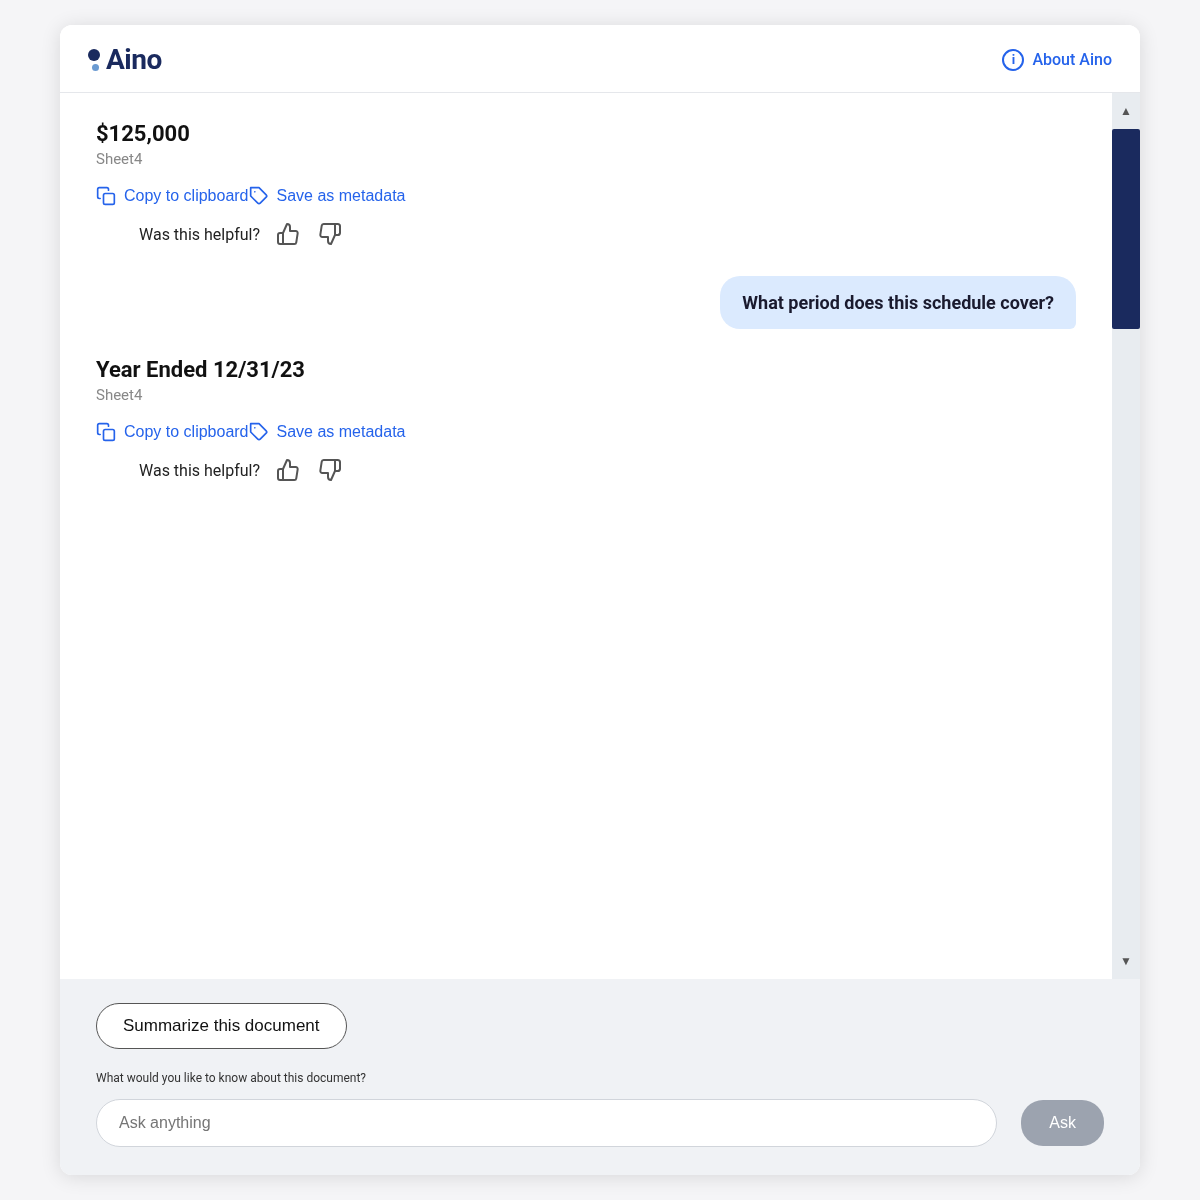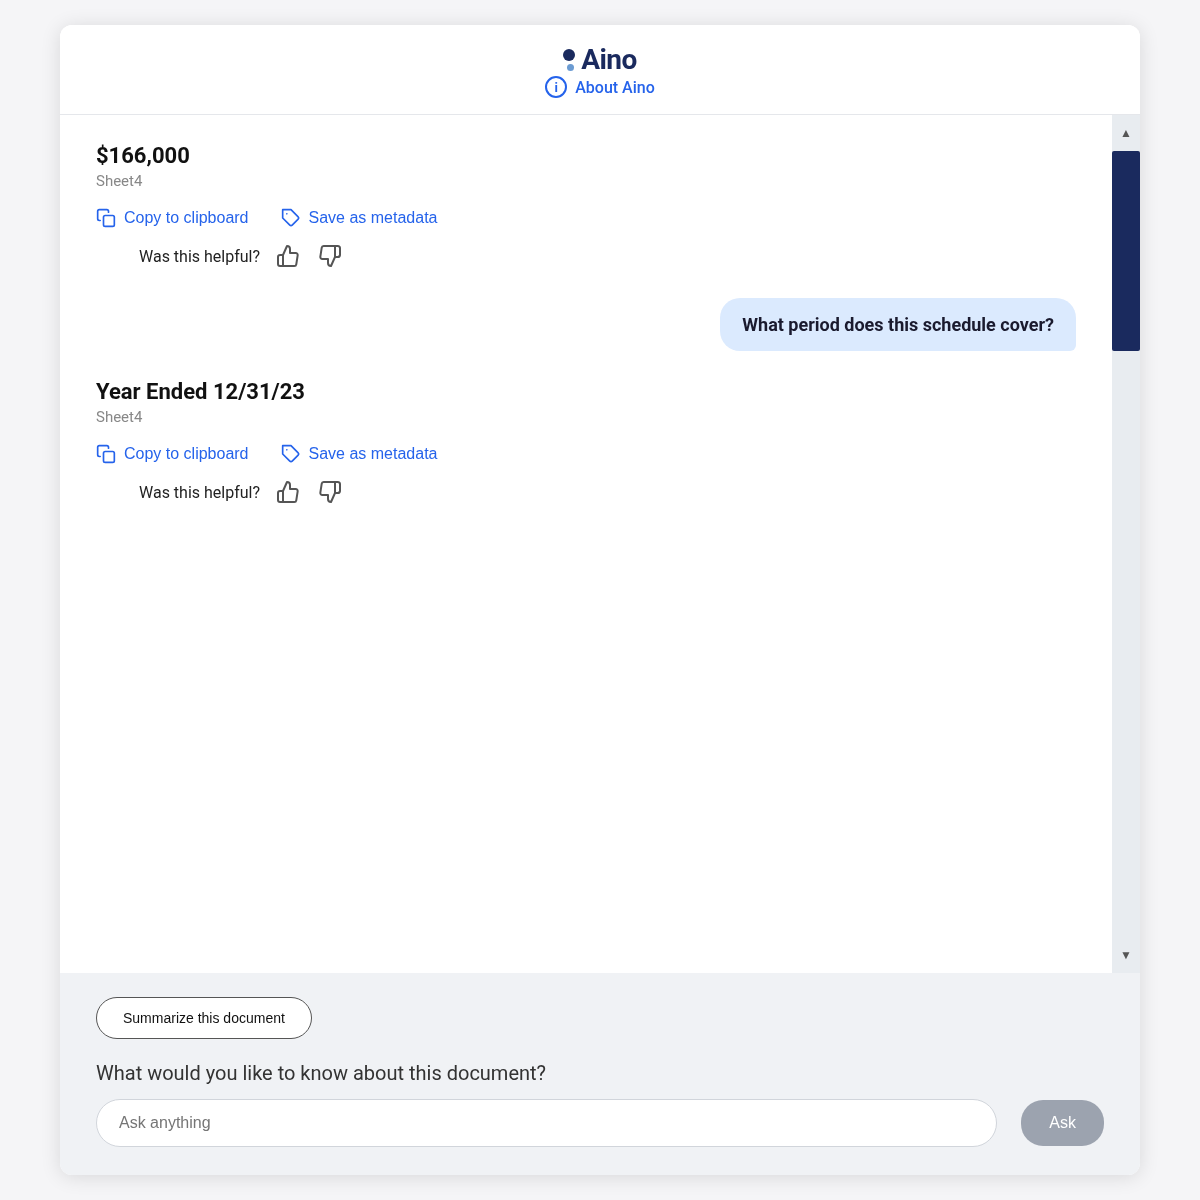--- a/index.html
+++ b/index.html
@@ -33,21 +33,20 @@
 
     
     .header {
       display: flex;
       align-items: center;
       justify-content: space-between;
       padding: 18px 28px 16px 28px;
       border-bottom: 1px solid #e5e7eb;
       background: #fff;
       flex-shrink: 0;
-      flex-direction: column;
     }
 
     .logo-area {
       display: flex;
       align-items: center;
       gap: 4px;
     }
 
     .logo-dots {
       display: flex;
@@ -175,21 +174,20 @@
 
     .answer-source {
       font-size: 15px;
       color: #888;
       margin-bottom: 18px;
     }
 
     .action-row {
       display: flex;
       align-items: center;
-      gap: 32px;
       margin-bottom: 14px;
     }
 
     .action-btn {
       display: flex;
       align-items: center;
       gap: 8px;
       color: #2563eb;
       font-size: 16px;
       font-weight: 500;
@@ -247,30 +245,30 @@
       background: #f0f2f5;
       padding: 24px 36px 28px 36px;
       flex-shrink: 0;
     }
 
     .suggestion-btn {
       display: inline-block;
       border: 1.5px solid #555;
       border-radius: 25px;
       padding: 12px 26px;
-      font-size: 14px;
+      font-size: 17px;
       font-weight: 500;
       color: #111;
       background: #fff;
       cursor: pointer;
       margin-bottom: 22px;
     }
 
     .bottom-label {
-      font-size: 20px;
+      font-size: 12px;
       color: #333;
       margin-bottom: 14px;
       font-weight: 400;
     }
 
     .input-row {
       display: flex;
       gap: 24px;
       align-items: center;
     }
@@ -314,21 +312,21 @@
       <div class="info-icon">i</div>
       <span>About Aino</span>
     </a>
   </div>
 
   <div class="main-area">
 
     <div class="chat-content">
 
       <div class="answer-block">
-        <div class="answer-value">$166,000</div>
+        <div class="answer-value">$125,000</div>
         <div class="answer-source">Sheet4</div>
         <div class="action-row">
           <button class="action-btn">
             <svg width="20" height="20" viewBox="0 0 24 24" fill="none" stroke="#2563eb" stroke-width="2" stroke-linecap="round" stroke-linejoin="round">
               <rect x="9" y="9" width="13" height="13" rx="2" ry="2"></rect>
               <path d="M5 15H4a2 2 0 0 1-2-2V4a2 2 0 0 1 2-2h9a2 2 0 0 1 2 2v1"></path>
             </svg>
             <span>Copy to clipboard</span>
           </button>
           <button class="action-btn">

